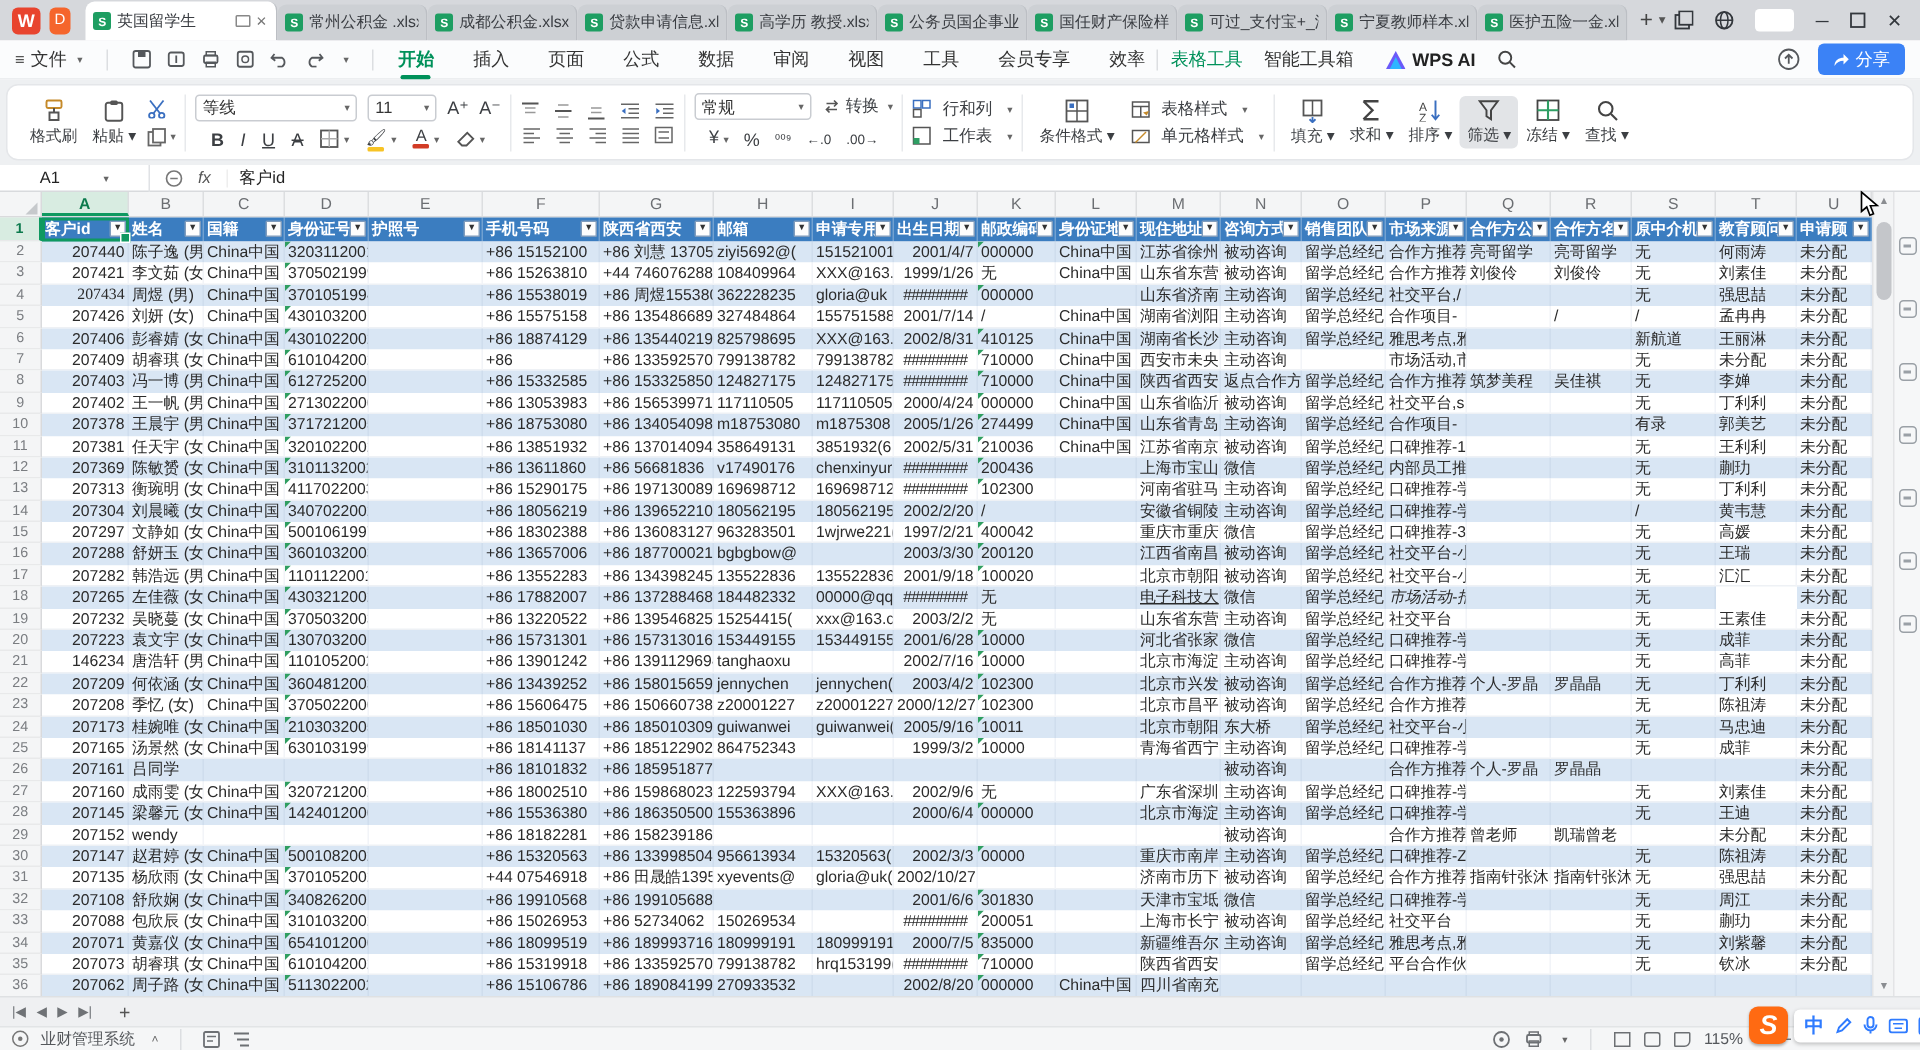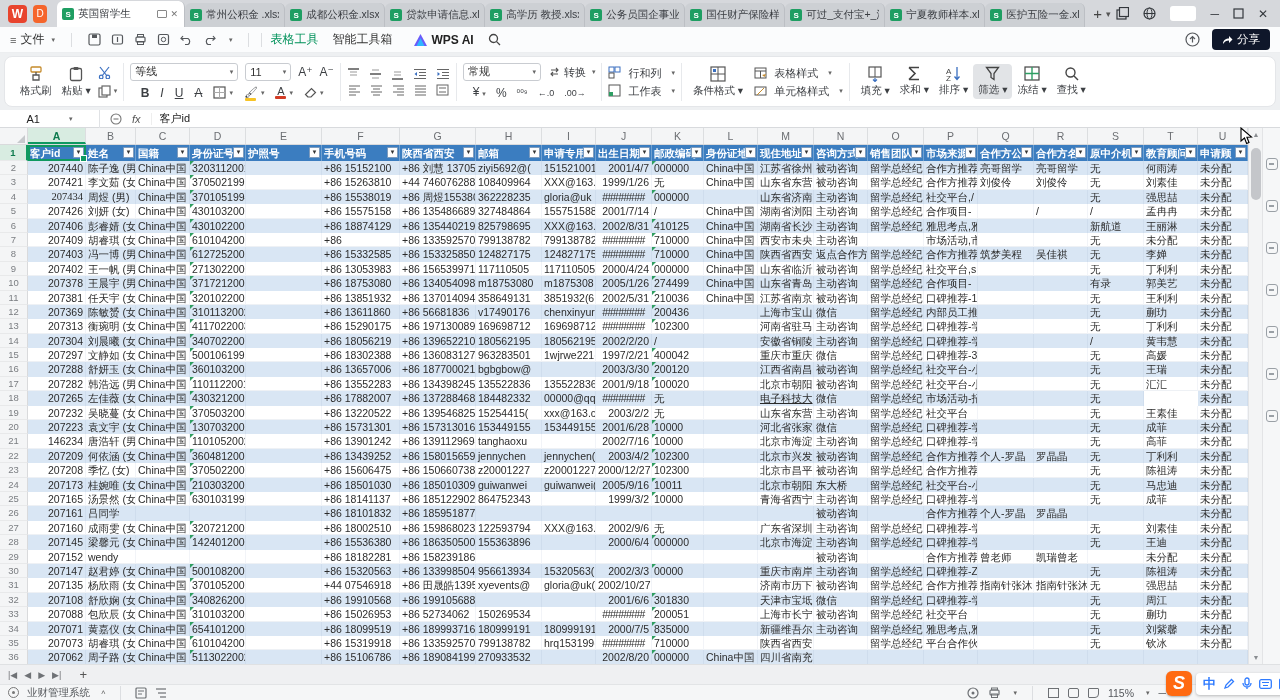--- a/index.html
+++ b/index.html
@@ -27,21 +27,21 @@
 .hamb{font-size:11px;color:#555}
 .qicons{display:flex;align-items:center;gap:10px;margin:0 10px;color:#55585c}
 .vsep{width:1px;height:14px;background:#dcdee1;margin:0 6px}
 #menus{display:flex;align-items:center;gap:22px;margin-left:8px}
 .mitem{color:#333;position:relative;padding:4px 2px;cursor:default}
 .mitem.act{color:#00915a;font-weight:bold}
 .mitem.act::after{content:"";position:absolute;left:4px;right:4px;bottom:-1px;height:3px;border-radius:2px;background:#00915a}
 .mitem.teal{color:#00915a}
 .wpsai{display:flex;align-items:center;gap:4px;margin-left:20px;font-weight:bold;color:#222}
 #menuright{margin-left:auto;display:flex;align-items:center;gap:12px;padding-right:10px}
-.sharebtn{display:flex;align-items:center;gap:4px;background:#0f172a;color:#fff;font-size:11.5px;padding:3px 10px;border-radius:4px}
+.sharebtn{display:flex;align-items:center;gap:4px;background:#3b82f6;color:#fff;font-size:11.5px;padding:3px 10px;border-radius:4px}
 
 #ribbonwrap{position:absolute;left:0;top:53px;width:1280px;height:57px;background:#eef0f2;padding:3px 4px}
 #ribbon{width:1272px;height:51px;background:#fff;border-radius:8px;border:1px solid #e4e6e9;display:flex;align-items:center;padding:2px 6px;overflow:hidden}
 .rgroup{display:flex;align-items:center;height:46px;padding:0 4px;flex:none}
 .rdiv{width:1px;height:38px;background:#e7e9ec;margin:0 2px;flex:none}
 .bigbtn{display:flex;flex-direction:column;align-items:center;justify-content:center;gap:2px;padding:2px 5px;border-radius:4px;color:#3c3f43;flex:none}
 .bigbtn .lab{font-size:10.5px;white-space:nowrap}
 .bigbtn.activegray{background:#e2e4e7}
 .smcol{display:flex;flex-direction:column;justify-content:center;gap:6px;margin-left:2px}
 .tworow{display:flex;flex-direction:column;gap:4px;justify-content:center}
@@ -95,21 +95,21 @@
 #sheetbar{position:absolute;left:0;top:664px;width:1280px;height:20px;background:#eff0f2;border-top:1px solid #dfe1e3;display:flex;align-items:center;font-size:10.5px}
 .snav{color:#6f7control3;display:flex;gap:7px;margin:0 8px;color:#6f7276;font-size:9px}
 .stab{padding:0 12px;height:20px;line-height:20px;color:#444}
 .stab.active{background:#fff;color:#00925f;font-weight:bold;border-bottom:2px solid #00925f}
 .addsheet{margin-left:10px;color:#555;font-size:13px}
 
 #statusbar{position:absolute;left:0;top:684px;width:1280px;height:16px;background:#f5f6f7;border-top:1px solid #e2e4e6;display:flex;align-items:center;font-size:10.5px;color:#55585c}
 .sbleft{display:flex;align-items:center;gap:8px;margin-left:8px}
 .circico{width:11px;height:11px;border:1.5px solid #777;border-radius:50%;position:relative}
 .circico::after{content:"";position:absolute;left:3px;top:3px;width:3px;height:3px;background:#777;border-radius:50%}
-.sbright{margin-left:auto;display:flex;align-items:center;gap:9px;margin-right:114px}
+.sbright{margin-left:auto;display:flex;align-items:center;gap:9px;margin-right:86px}
 .viewico{width:11px;height:10px;border:1.5px solid #6d7074}
 .viewico.b{border-radius:2px}
 
 #sogou{position:absolute;left:1166px;top:671px;display:flex;align-items:center;z-index:50}
 #sgS{width:26px;height:25px;background:#ff6a12;border-radius:6px;color:#fff;font-weight:bold;font-size:18px;font-style:italic;display:flex;align-items:center;justify-content:center;box-shadow:0 1px 2px rgba(0,0,0,.3)}
 #sgpanel{display:flex;align-items:center;gap:7px;background:#fff;border-radius:4px;padding:2px 7px;margin-left:4px;box-shadow:0 1px 3px rgba(0,0,0,.25);color:#2f7bff;font-size:13px;font-weight:bold;height:22px}
 .sgico{width:12px;height:12px;border:1.5px solid #2f7bff;border-radius:2px}
 
 #cursor{position:absolute;left:1240px;top:127px;z-index:99}
 </style>
@@ -211,20 +211,32 @@
       </svg>
     <svg width="13" height="11" viewBox="0 0 13 11">
         <path d="M3 2 L1 4.5 L3.5 6.5 M1.3 4.5 H8 a3.5 3.5 0 0 1 0 6 H5" fill="none" stroke="#55585c" stroke-width="1.2"></path>
       </svg>
     <svg width="13" height="11" viewBox="0 0 13 11" style="transform:scaleX(-1)">
         <path d="M3 2 L1 4.5 L3.5 6.5 M1.3 4.5 H8 a3.5 3.5 0 0 1 0 6 H5" fill="none" stroke="#55585c" stroke-width="1.2"></path>
       </svg>
     <span class="chev">▾</span>
   </div>
   <div class="vsep"></div>
+  <div id="menus">
+      <div class="mitem act">开始</div>
+      <div class="mitem">插入</div>
+      <div class="mitem">页面</div>
+      <div class="mitem">公式</div>
+      <div class="mitem">数据</div>
+      <div class="mitem">审阅</div>
+      <div class="mitem">视图</div>
+      <div class="mitem">工具</div>
+      <div class="mitem">会员专享</div>
+      <div class="mitem">效率</div>
+    </div>
   <div class="vsep"></div>
   <div class="mitem teal">表格工具</div>
   <div class="mitem" style="margin-left:10px">智能工具箱</div>
   <div class="wpsai">
     <svg width="13" height="12" viewBox="0 0 13 12">
         <polygon points="6.5,0 13,12 0,12" fill="#6a5af9"></polygon>
         <polygon points="6.5,4 10.5,12 2.5,12" fill="#2fb6ff"></polygon>
       </svg>
     <span>WPS AI</span>
   </div>
@@ -972,21 +984,21 @@
         <div class="c" style="width: 78px;">+86 17882007</div>
         <div class="c" style="width: 76px;">+86 1372884680</div>
         <div class="c" style="width: 66px;">184482332</div>
         <div class="c" style="width: 54px;">00000@qq(</div>
         <div class="c rt ct" style="width: 56px;">########</div>
         <div class="c" style="width: 52px;">无</div>
         <div class="c" style="width: 54px;"></div>
         <div class="c" style="width: 56px; text-decoration: underline;">电子科技大</div>
         <div class="c" style="width: 54px;">微信</div>
         <div class="c" style="width: 56px;">留学总经纪</div>
-        <div class="c" style="width: 54px;">市场活动-招</div>
+        <div class="c" style="width: 54px; font-style: italic;">市场活动-招</div>
         <div class="c" style="width: 56px;"></div>
         <div class="c" style="width: 54px;"></div>
         <div class="c" style="width: 56px;">无</div>
         <div class="c" style="width: 54px; margin-top: 28px;">杨娟</div>
         <div class="c" style="width: 50px;">未分配</div>
       </div>
       <div class="drow row white">
         <div class="gut">19</div>
         <div class="c rt" style="width: 58px;">207232</div>
         <div class="c" style="width: 50px;">吴晓蔓 (女</div>

